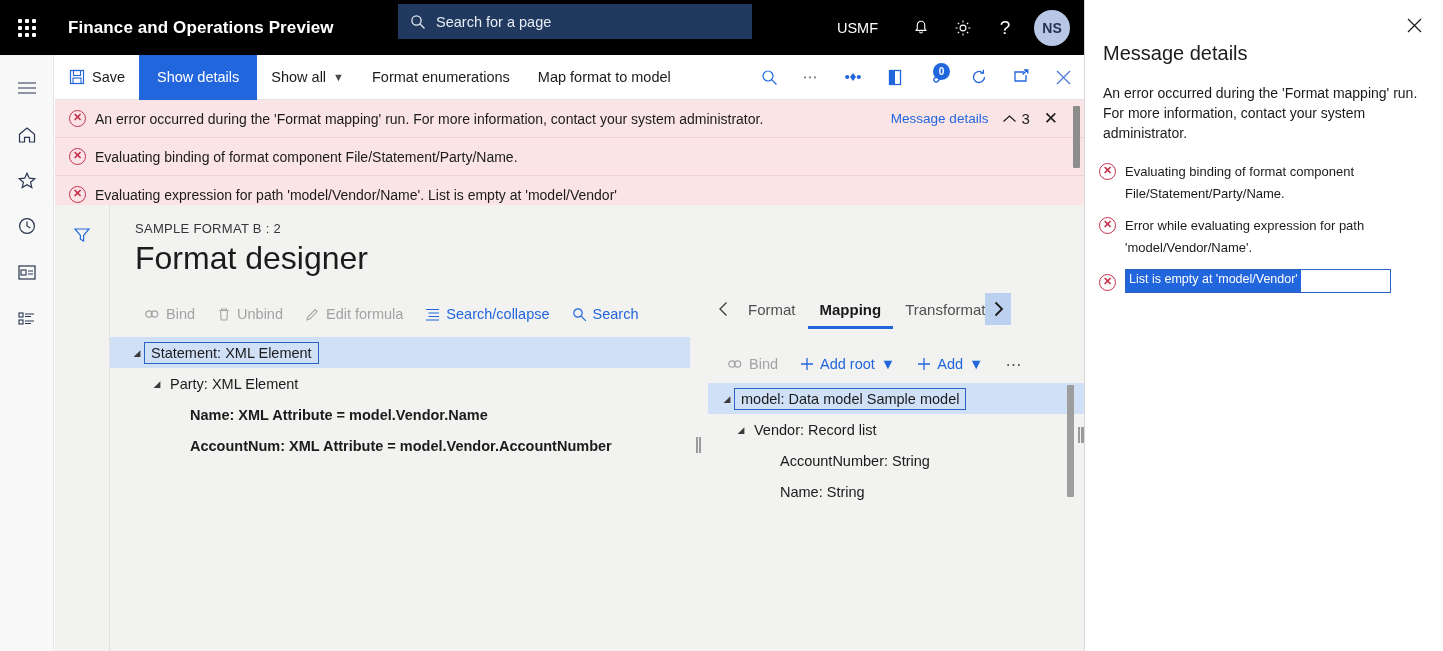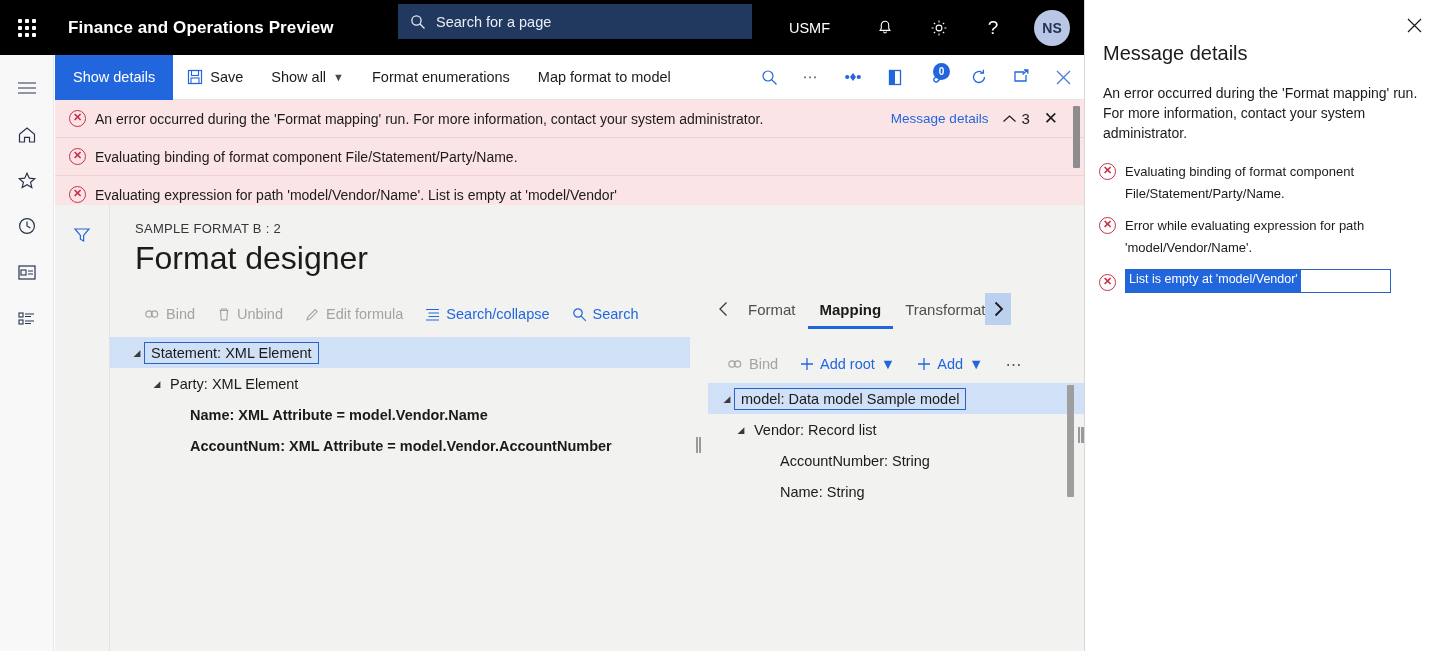--- a/index.html
+++ b/index.html
@@ -30,21 +30,21 @@
     margin-left: 14px; white-space: nowrap;
   }
   .searchbox {
     position: absolute; left: 398px; top: 4px; width: 354px; height: 35px;
     background: #21395e; display: flex; align-items: center; padding: 0 12px;
     cursor: text;
   }
   .searchbox .ph { color: #e7ecf5; font-size: 14.5px; margin-left: 10px; }
   .nav-right {
     position: absolute; right: 0; top: 0; height: 55px; display: flex; align-items: center;
-    padding-right: 10px; gap: 12px;
+    padding-right: 10px; gap: 0px;
   }
   .nav-right .company {
     color: #ffffff; font-size: 14.5px; margin-right: 22px; cursor: pointer;
   }
   .nav-icon {
     width: 42px; height: 55px; display: flex; align-items: center; justify-content: center;
     color: #ffffff; cursor: pointer;
   }
   .avatar {
     width: 36px; height: 36px; border-radius: 50%; background: #b9c6e6;
@@ -324,30 +324,30 @@
     <div class="rail-item">
       <svg width="20" height="17" viewBox="0 0 20 17">
         <rect x="2" y="3" width="4" height="4" fill="none" stroke="#27334d" stroke-width="1.1"></rect>
         <rect x="2" y="10" width="4" height="4" fill="none" stroke="#27334d" stroke-width="1.1"></rect>
         <path d="M8 4h9M8 6.5h6M8 11h9M8 13.5h6" stroke="#27334d" stroke-width="1.1"></path>
       </svg>
     </div>
   </div>
 
   <div class="cmdbar">
-    <div class="cmd primary">
-      <span>Show details</span>
-    </div>
     <div class="cmd">
       <svg width="16" height="16" viewBox="0 0 16 16">
         <rect x="1.5" y="1.5" width="13" height="13" fill="none" stroke="#2266dd" stroke-width="1.2"></rect>
         <rect x="4.5" y="1.5" width="7" height="5" fill="none" stroke="#2266dd" stroke-width="1.1"></rect>
         <rect x="4" y="9" width="8" height="5.5" fill="none" stroke="#2266dd" stroke-width="1.1"></rect>
       </svg>
       <span>Save</span>
+    </div>
+    <div class="cmd primary">
+      <span>Show details</span>
     </div>
     <div class="cmd">
       <span>Show all</span>
       <span class="chev">▼</span>
     </div>
     <div class="cmd">
       <span>Format enumerations</span>
     </div>
     <div class="cmd">
       <span>Map format to model</span>

